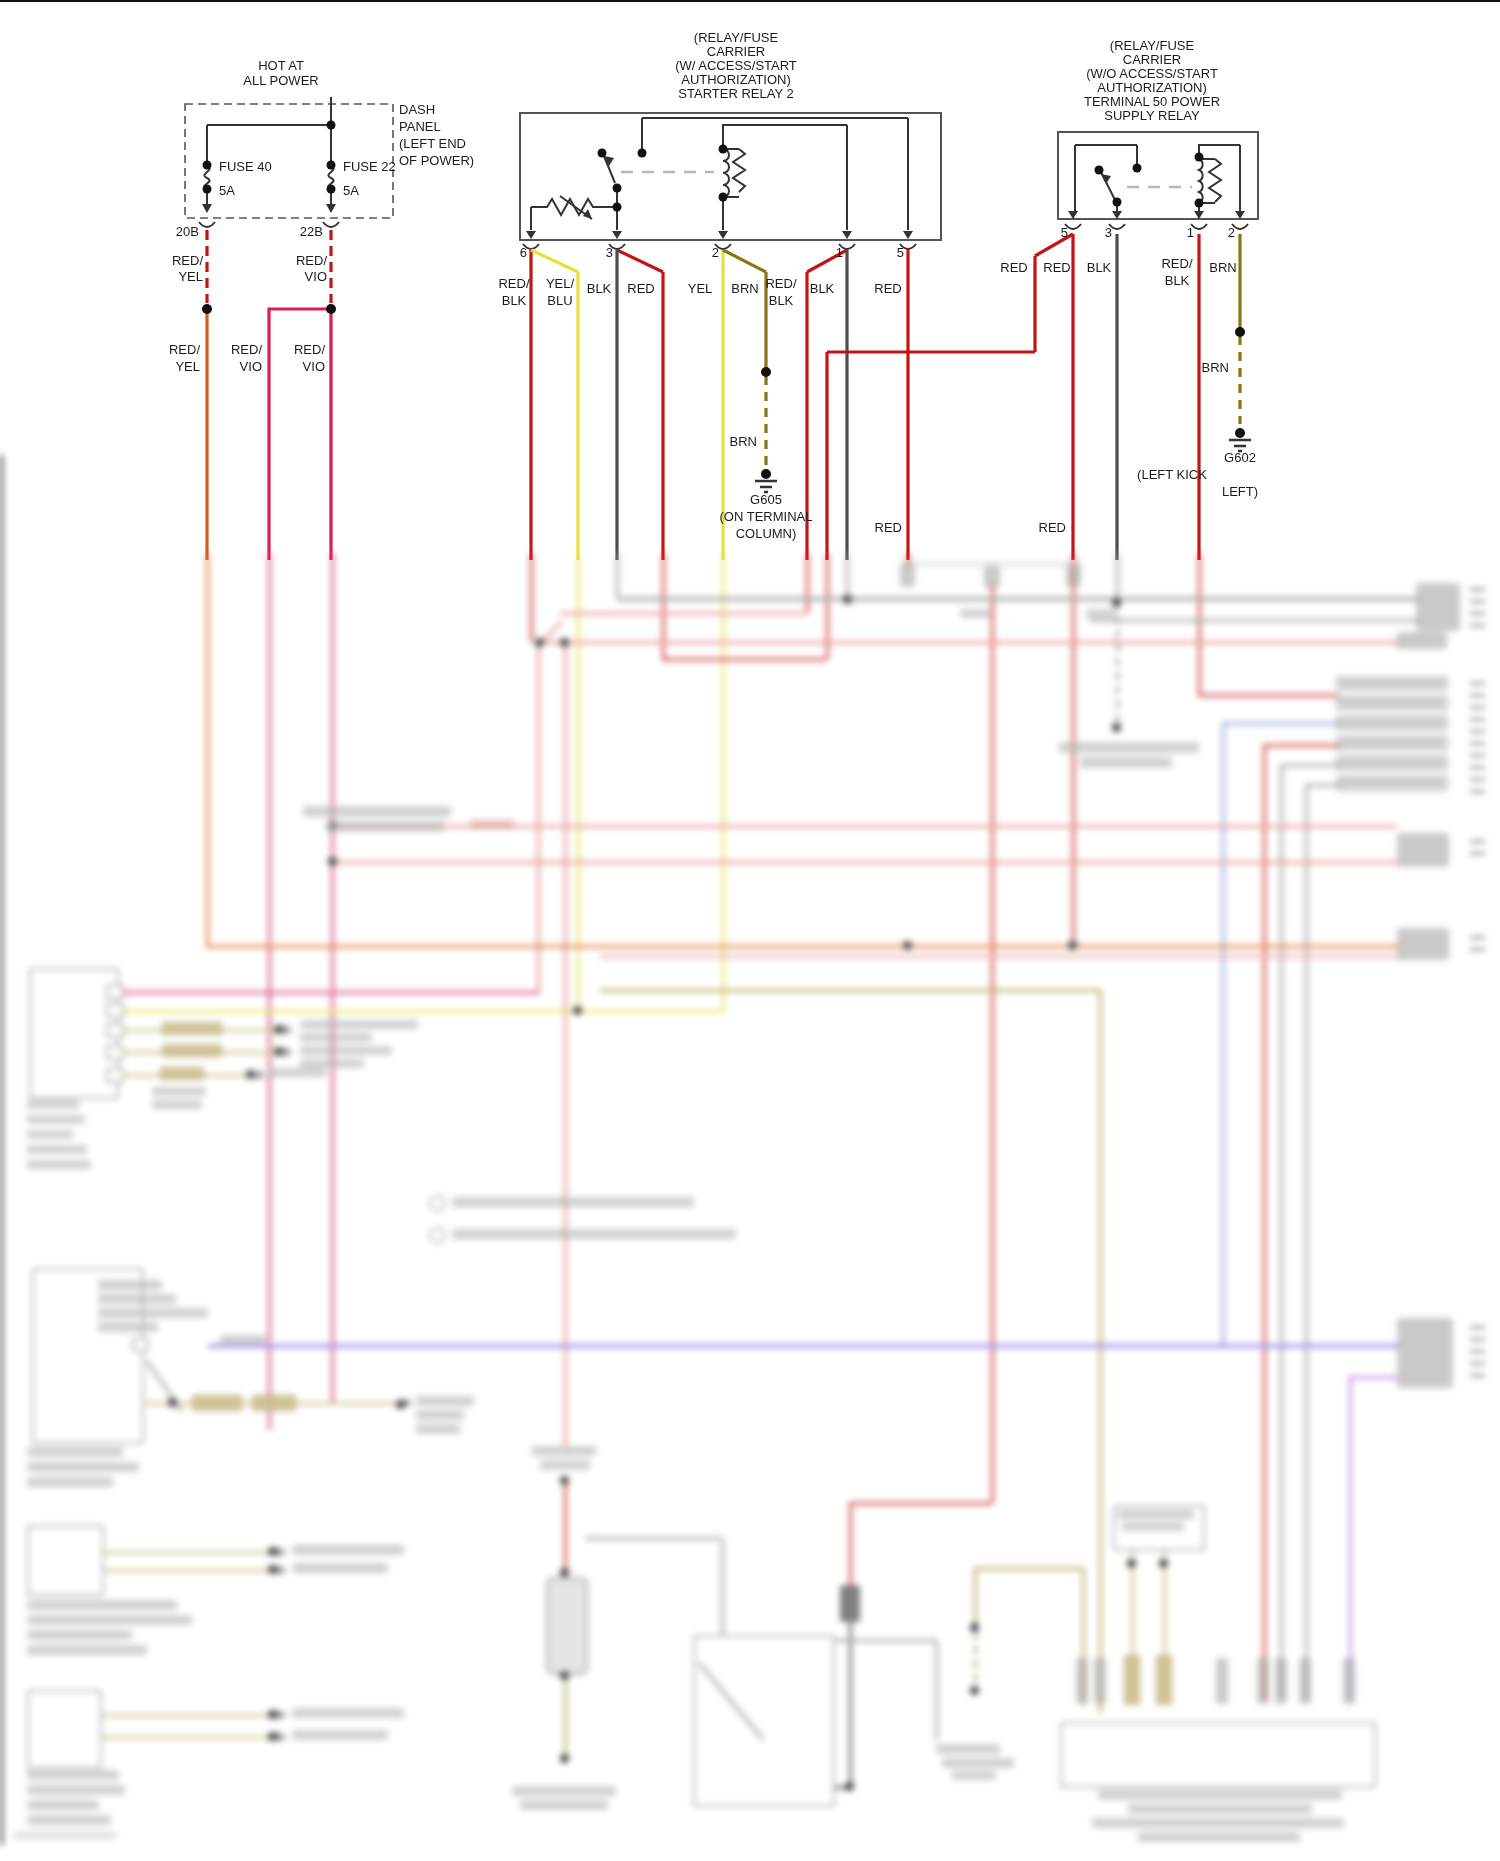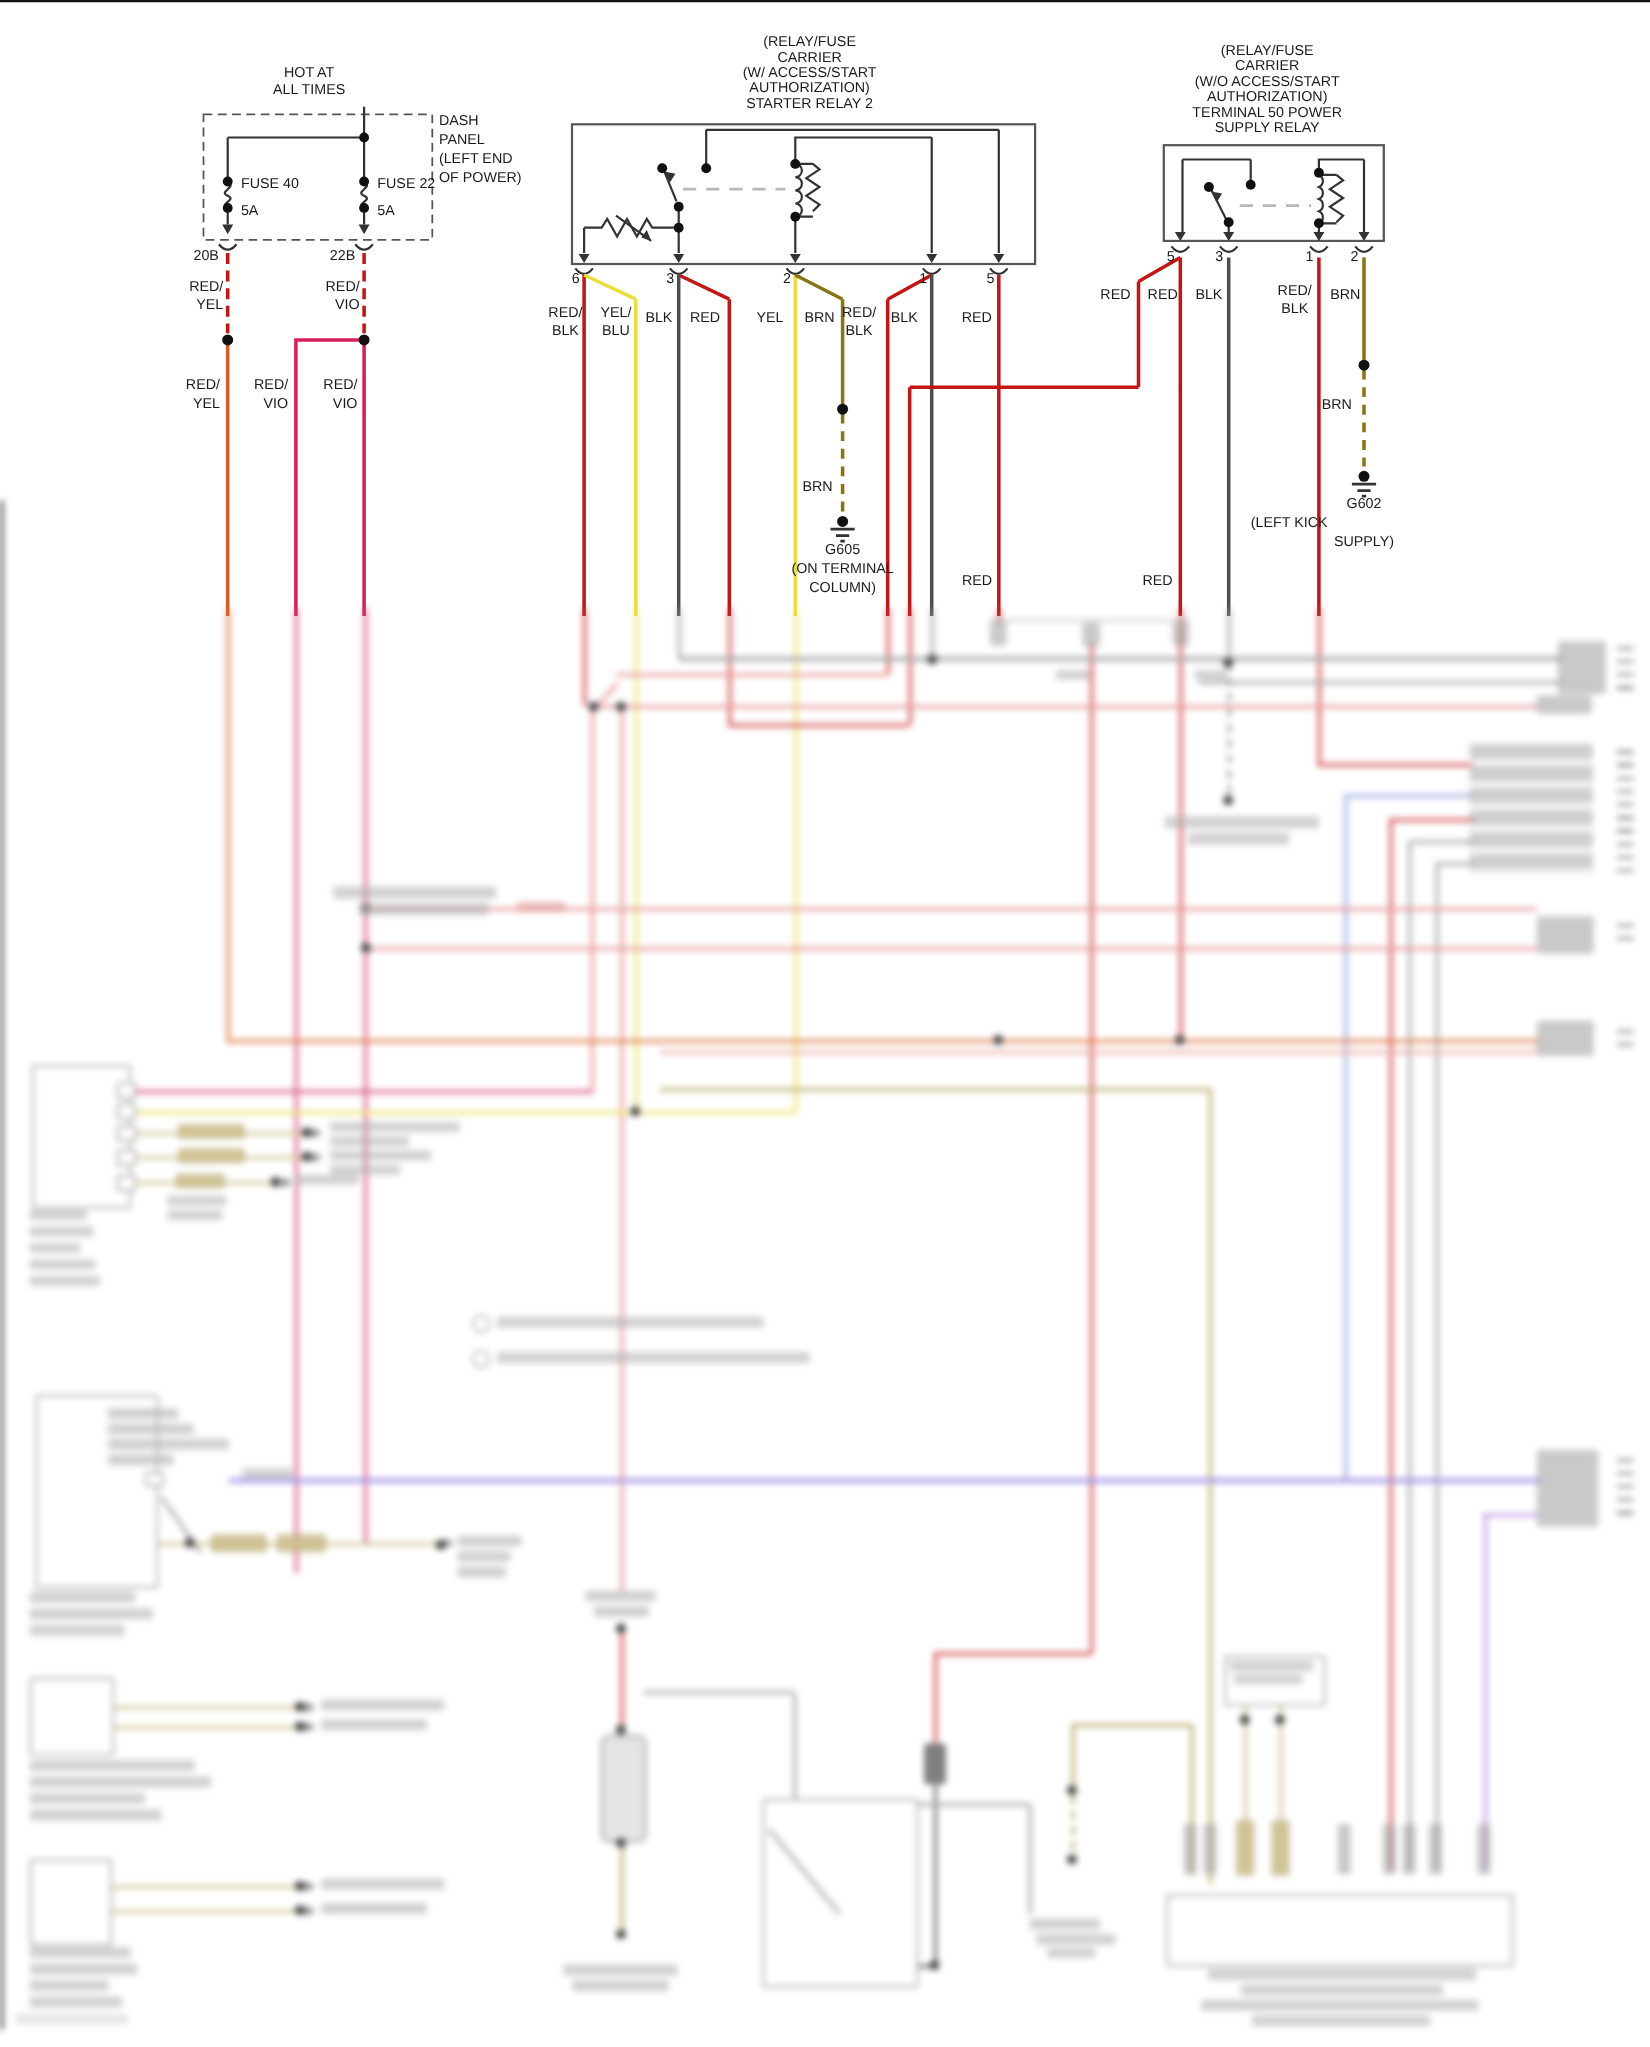--- a/index.html
+++ b/index.html
@@ -105,21 +105,21 @@
       <circle cx="1199" cy="157" r="4.5"></circle>
         <circle cx="1199" cy="203" r="4.5"></circle>
       <circle cx="766" cy="372" r="5"></circle>
         <circle cx="766" cy="474" r="5"></circle>
       <circle cx="1240" cy="332" r="5"></circle>
         <circle cx="1240" cy="433" r="5"></circle>
     </g>
   </svg>
 
   <span class="lbl c" style="left:281px;top:59px">HOT AT</span>
-  <span class="lbl c" style="left:281px;top:74px">ALL TIMES</span>
+  <span class="lbl c" style="left:281px;top:74px">ALL POWER</span>
   <span class="lbl" style="left:399px;top:103px">DASH</span>
   <span class="lbl" style="left:399px;top:120px">PANEL</span>
   <span class="lbl" style="left:399px;top:137px">(LEFT END</span>
   <span class="lbl" style="left:399px;top:154px">OF POWER)</span>
   <span class="lbl" style="left:219px;top:160px">FUSE 40</span>
   <span class="lbl" style="left:219px;top:184px">5A</span>
   <span class="lbl" style="left:343px;top:160px">FUSE 22</span>
   <span class="lbl" style="left:343px;top:184px">5A</span>
   <span class="lbl r" style="left:199px;top:225px">20B</span>
   <span class="lbl r" style="left:323px;top:225px">22B</span>
@@ -174,21 +174,21 @@
   <span class="lbl c" style="left:1177px;top:274px">BLK</span>
   <span class="lbl c" style="left:1223px;top:261px">BRN</span>
 
   <span class="lbl r" style="left:757px;top:435px">BRN</span>
   <span class="lbl c" style="left:766px;top:493px">G605</span>
   <span class="lbl c" style="left:766px;top:510px">(ON TERMINAL</span>
   <span class="lbl c" style="left:766px;top:527px">COLUMN)</span>
   <span class="lbl r" style="left:1229px;top:361px">BRN</span>
   <span class="lbl c" style="left:1240px;top:451px">G602</span>
   <span class="lbl c" style="left:1172px;top:468px">(LEFT KICK</span>
-  <span class="lbl c" style="left:1240px;top:485px">SUPPLY)</span>
+  <span class="lbl c" style="left:1240px;top:485px">LEFT)</span>
   <span class="lbl r" style="left:902px;top:521px">RED</span>
   <span class="lbl r" style="left:1066px;top:521px">RED</span>
 
   <div class="bz">
     <i style="left:0;top:455px;width:3px;height:1390px;background:#2a2a2a"></i>
 
     <i class="v org" style="left:206px;top:553px;height:393px"></i>
     <i class="v crim" style="left:268px;top:553px;height:877px"></i>
     <i class="v crim" style="left:331px;top:553px;height:852px"></i>
     <i class="v red" style="left:530px;top:553px;height:89px"></i>

